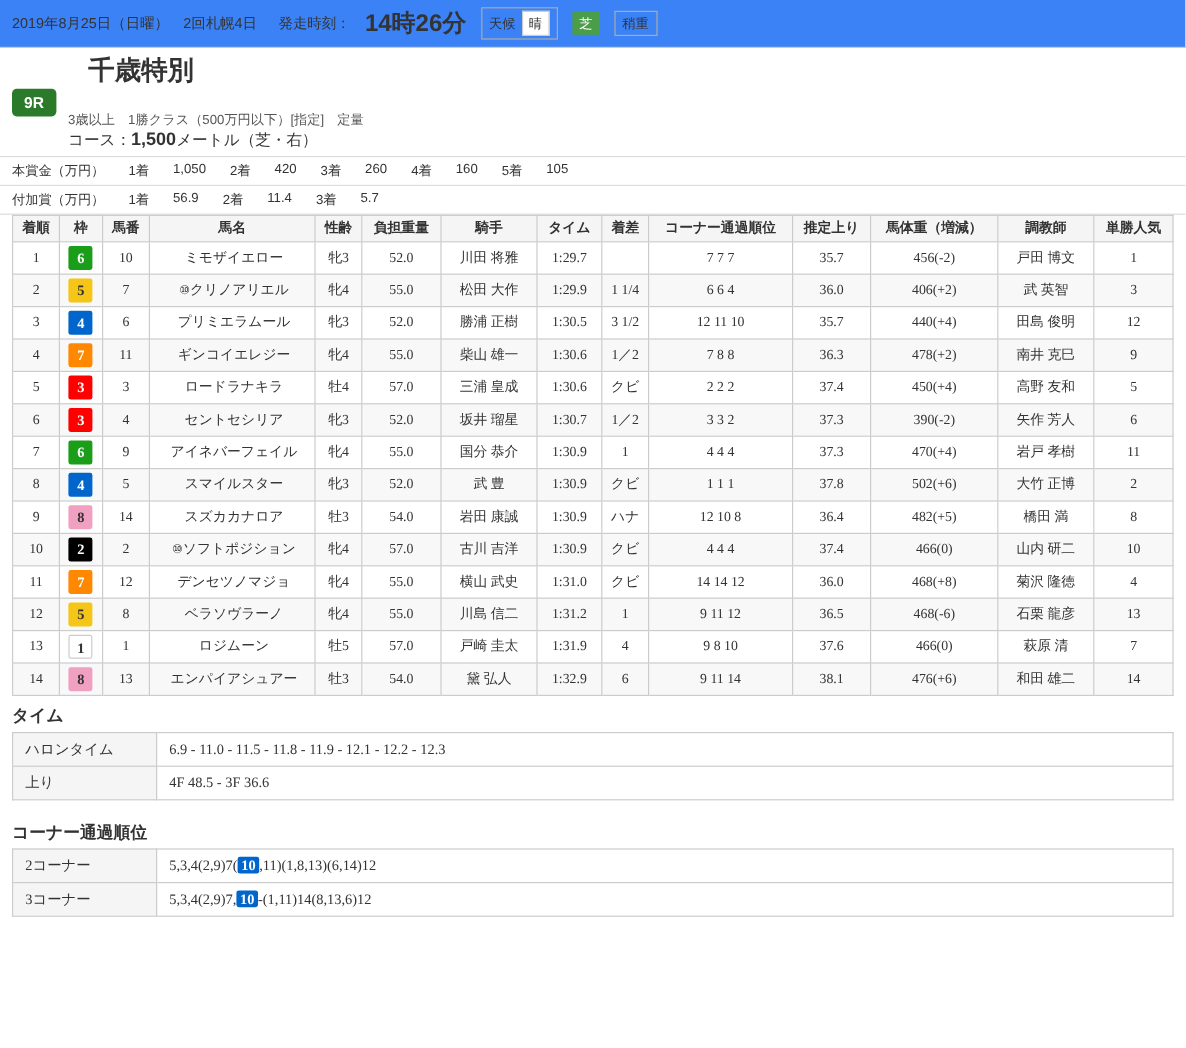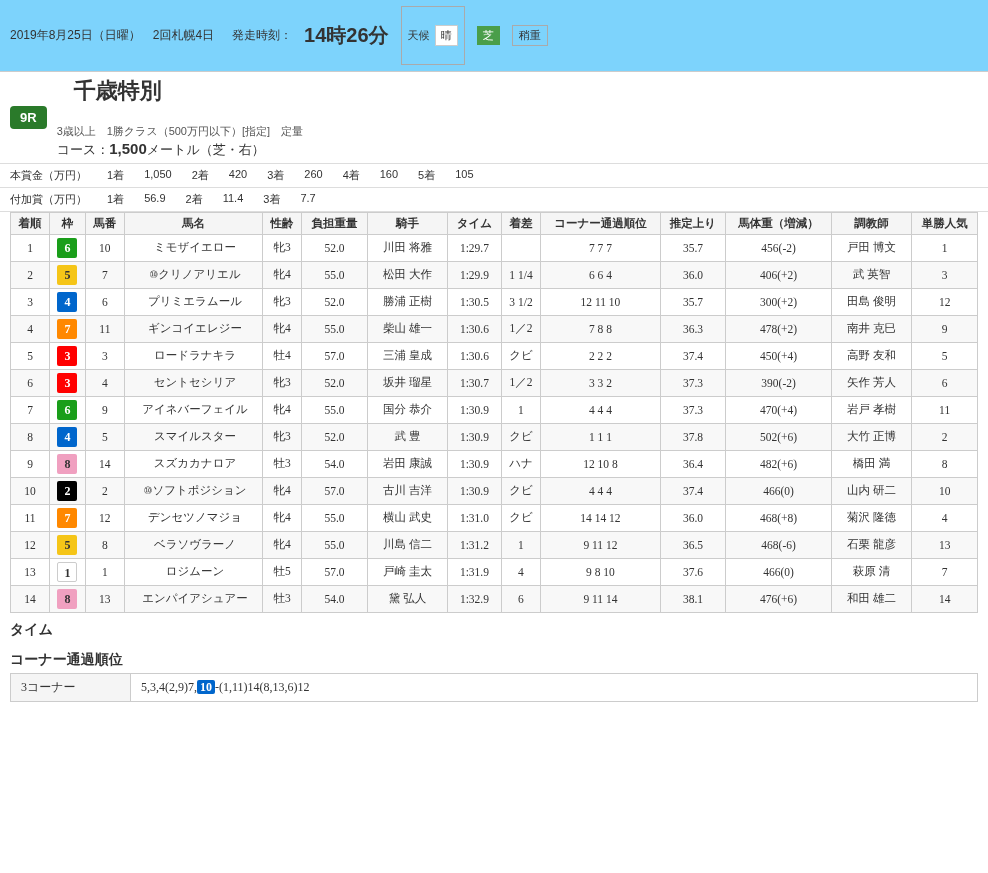--- a/index.html
+++ b/index.html
@@ -1,19 +1,19 @@
 <!DOCTYPE html>
 <html><head>
   <meta charset="utf-8">
   <style>
     * { box-sizing: border-box; margin: 0; padding: 0; }
     body { font-family: "Meiryo", "MS Gothic", sans-serif; font-size: 12px; background: #fff; color: #333; width: 988px; }
     
-    .header-bar { background: #7dd3fc; padding: 6px 10px; border-bottom: 1px solid #ccc; display: flex; align-items: center; gap: 12px; font-size: 12px; }
-    .header-bar .weather-badge { border: 1px solid #aaa; padding: 18px 6px; font-size: 11px; }
+    .header-bar { background: #3b82f6; padding: 6px 10px; border-bottom: 1px solid #ccc; display: flex; align-items: center; gap: 12px; font-size: 12px; }
+    .header-bar .weather-badge { border: 1px solid #aaa; padding: 2px 6px; font-size: 11px; }
     .header-bar .weather-sunny { display: inline-block; padding: 2px 5px; background: #fff; border: 1px solid #ccc; margin-left: 2px; font-size: 11px; }
     .header-bar .turf-badge { background: #4a9e4a; color: #fff; padding: 2px 6px; font-size: 11px; }
     .header-bar .condition-badge { border: 1px solid #aaa; padding: 2px 6px; font-size: 11px; text-align: right; }
 
     .race-title-bar { display: flex; align-items: center; padding: 4px 10px; background: #fff; gap: 10px; border-bottom: 1px solid #ddd; }
     .race-number { background: #2a7a2a; color: #fff; font-size: 22px; font-weight: bold; padding: 4px 10px; border-radius: 4px; display: flex; align-items: center; }
     .race-number span { font-size: 13px; }
     .race-name { font-size: 22px; font-weight: bold; margin-left: 17px; }
     .race-info { font-size: 11px; color: #555; margin-top: 18px; }
     .course-info { font-size: 13px; margin-top: 1px; }
@@ -94,21 +94,21 @@
   <span>5着</span>
   <span>105</span>
 </div>
 <div class="prize-bar">
   <span>付加賞（万円）</span>
   <span>1着</span>
   <span>56.9</span>
   <span>2着</span>
   <span>11.4</span>
   <span>3着</span>
-  <span>7.7</span>
+  <span>5.7</span>
 </div>
 
 <div class="results-section">
 <table class="results-table">
   <thead>
     <tr>
       <th>着順</th>
       <th>枠</th>
       <th>馬番</th>
       <th style="min-width:120px;">馬名</th>
@@ -162,21 +162,21 @@
     <td><span class="num-badge bg-4">4</span></td>
     <td>6</td>
     <td class="horse-name-cell"><span class="symbol"></span>プリミエラムール</td>
     <td>牝3</td>
     <td>52.0</td>
     <td>勝浦 正樹</td>
     <td>1:30.5</td>
     <td>3 1/2</td>
     <td>12 11 10</td>
     <td>35.7</td>
-    <td>300(+2)</td>
+    <td>440(+4)</td>
     <td>田島 俊明</td>
     <td>12</td>
   </tr>
         <tr style="background: rgb(248, 248, 248);">
     <td>4</td>
     <td><span class="num-badge bg-7">7</span></td>
     <td>11</td>
     <td class="horse-name-cell"><span class="symbol"></span>ギンコイエレジー</td>
     <td>牝4</td>
     <td>55.0</td>
@@ -258,21 +258,21 @@
     <td><span class="num-badge bg-8">8</span></td>
     <td>14</td>
     <td class="horse-name-cell"><span class="symbol"></span>スズカカナロア</td>
     <td>牡3</td>
     <td>54.0</td>
     <td>岩田 康誠</td>
     <td>1:30.9</td>
     <td>ハナ</td>
     <td>12 10 8</td>
     <td>36.4</td>
-    <td>482(+6)</td>
+    <td>482(+5)</td>
     <td>橋田 満</td>
     <td>8</td>
   </tr>
         <tr style="background: rgb(248, 248, 248);">
     <td>10</td>
     <td><span class="num-badge bg-2">2</span></td>
     <td>2</td>
     <td class="horse-name-cell"><span class="symbol">⑩</span>ソフトポジション</td>
     <td>牝4</td>
     <td>57.0</td>
@@ -348,26 +348,44 @@
     <td>476(+6)</td>
     <td>和田 雄二</td>
     <td>14</td>
   </tr>
       </tbody>
 </table>
 </div>
 
 <div>
   <div class="section-title">タイム</div>
+  <table class="time-table">
+    <tbody>
+        <tr>
+      <td>ハロンタイム</td>
+      <td>6.9 - 11.0 - 11.5 - 11.8 - 11.9 - 12.1 - 12.2 - 12.3</td>
+    </tr>
+    <tr>
+      <td>上り</td>
+      <td>4F 48.5 - 3F 36.6</td>
+    </tr>
+  </tbody>
+    </table>
 </div>
 
 <div>
   <div class="section-title">コーナー通過順位</div>
   <table class="corner-table">
     <tbody>
+        <tr>
+      <td>2コーナー</td>
+      <td>
+        <span>5,3,4(2,9)7(</span><span class="highlight-num">10</span><span>,11)(1,8,13)(6,14)12</span>
+      </td>
+    </tr>
     <tr>
       <td>3コーナー</td>
       <td>
         <span>5,3,4(2,9)7,</span><span class="highlight-num">10</span><span>-(1,11)14(8,13,6)12</span>
       </td>
     </tr>
   </tbody>
     </table>
 </div>
 

